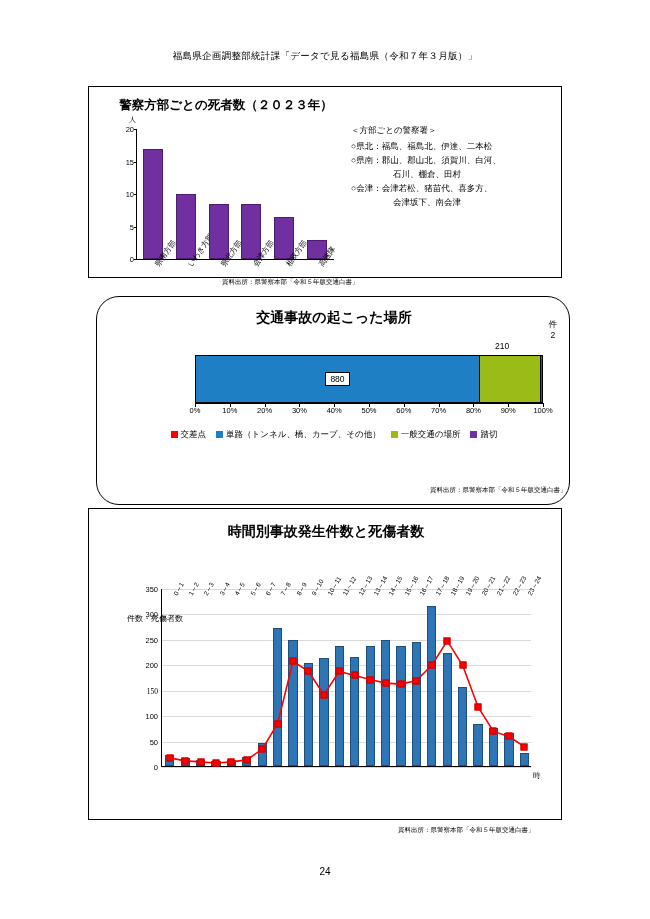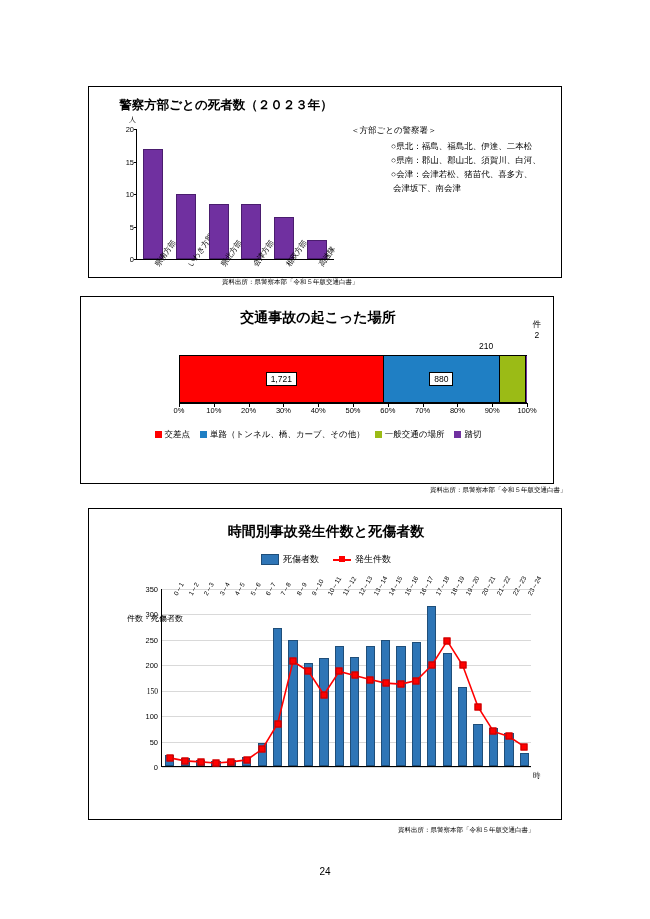--- a/index.html
+++ b/index.html
@@ -27,26 +27,26 @@
   #p1-plot{position:absolute;left:48px;top:42px;width:196px;height:130px;}
   .p1-axis-y{position:absolute;left:47px;top:42px;width:1px;height:130px;background:#000;}
   .p1-axis-x{position:absolute;left:47px;top:172px;width:198px;height:1px;background:#000;}
   .p1-unit{position:absolute;left:40px;top:28px;font-size:7px;}
   .p1-ylab{position:absolute;right:100%;margin-right:3px;font-size:7.5px;transform:translateY(-50%);white-space:nowrap;}
   .p1-tick{position:absolute;left:-3px;width:3px;height:1px;background:#000;}
   .p1-bar{position:absolute;bottom:0;background:#7030a0;border:1px solid #4a1d6e;box-sizing:border-box;}
   .p1-xlab{position:absolute;top:134px;font-size:7.5px;white-space:nowrap;transform-origin:left top;transform:rotate(-55deg);}
   #p1-legend{position:absolute;left:262px;top:36px;width:205px;font-size:8.5px;line-height:14px;}
   #p1-legend .lg-title{margin-bottom:2px;}
-  #p1-legend .lg-row{display:block;white-space:nowrap;margin-left:40px;}
+  #p1-legend .lg-row{display:block;white-space:nowrap;}
   #p1-legend .lg-cont{display:block;white-space:nowrap;padding-left:42px;}
   #p1-src{left:222px;top:278px;}
 
   
-  #panel2{left:80px;top:296px;width:474px;height:188px;}
+  #panel2{left:96px;top:296px;width:474px;height:209px;border-radius:23px;}
   #p2-title{position:absolute;left:0;top:12px;width:474px;text-align:center;font-size:14px;font-weight:bold;}
   #p2-bar{position:absolute;left:98px;top:58px;width:348px;height:48px;border:1px solid #000;box-sizing:border-box;display:flex;}
   .seg{height:100%;display:flex;align-items:center;justify-content:center;box-sizing:border-box;border-right:1px solid #000;}
   .seg:last-child{border-right:none;}
   .seg-lab{background:#fff;border:1px solid #000;font-size:8.5px;padding:1px 4px;}
   .seg-out{position:absolute;font-size:8.5px;}
   #p2-axis{position:absolute;left:98px;top:106px;width:348px;height:1px;background:#000;}
   .p2-xt{position:absolute;top:109px;font-size:7.5px;transform:translateX(-50%);}
   .p2-xtick{position:absolute;top:106px;width:1px;height:4px;background:#000;}
   #p2-legend{position:absolute;left:0;top:132px;width:474px;display:flex;justify-content:center;gap:10px;font-size:8.5px;}
@@ -66,20 +66,21 @@
   .p3-xlab{position:absolute;top:4px;font-size:6.5px;white-space:nowrap;transform-origin:left top;transform:rotate(-60deg);}
   #p3-xunit{position:absolute;left:444px;top:262px;font-size:7.5px;}
   #p3-src{left:398px;top:826px;}
   .pt{position:absolute;width:5px;height:5px;background:#ff0000;border:1px solid #c00000;transform:translate(-50%,-50%);}
 </style>
 </head>
 <body>
 
 <div class="page">
 
+  <div class="doc-header">福島県企画調整部統計課「データで見る福島県（令和７年３月版）」</div>
 
   <div class="panel" id="panel1">
     <div id="p1-title">警察方部ごとの死者数（２０２３年）</div>
     <div class="p1-unit">人</div>
     <div class="p1-axis-y"></div>
     <div class="p1-axis-x"></div>
     <div id="p1-plot">
         <div class="p1-ylab" style="top: 130px;">0</div>
         <div class="p1-tick" style="top: 130px;"></div>
         <div class="p1-ylab" style="top: 97.5px;">5</div>
@@ -101,36 +102,34 @@
         <div class="p1-bar" style="left: 136.873px; width: 20.2533px; height: 42.25px; background: rgb(112, 48, 160);"></div>
         <div class="p1-xlab" style="left: 147px;">相双方部</div>
         <div class="p1-bar" style="left: 169.54px; width: 20.2533px; height: 19.5px; background: rgb(112, 48, 160);"></div>
         <div class="p1-xlab" style="left: 179.667px;">高速隊</div>
       </div>
 
     <div id="p1-legend">
       <div class="lg-title">＜方部ごとの警察署＞</div>
       <div class="lg-row"><span>○県北</span><span>：福島、福島北、伊達、二本松</span></div>
       <div class="lg-row"><span>○県南</span><span>：郡山、郡山北、須賀川、白河、</span></div>
+      <div class="lg-cont">石川、棚倉、田村</div>
       <div class="lg-row"><span>○会津</span><span>：会津若松、猪苗代、喜多方、</span></div>
       <div class="lg-cont">会津坂下、南会津</div>
     </div>
   </div>
   <div class="src" id="p1-src">資料出所：県警察本部「令和５年版交通白書」</div>
 
   <div class="panel" id="panel2">
     <div id="p2-title">交通事故の起こった場所</div>
     <div id="p2-unit">
       <div>件</div>
       <div>2</div>
     </div>
     <div id="p2-bar">
-        <div class="seg" style="flex: 59.1 0 0px; background: rgb(255, 0, 0);">
-          <span class="seg-lab">1,721</span>
-        </div>
         <div class="seg" style="flex: 33.7 0 0px; background: rgb(31, 127, 196);">
           <span class="seg-lab">880</span>
         </div>
         <div class="seg" style="flex: 7.2 0 0px; background: rgb(155, 187, 22);"></div>
         <div class="seg" style="flex: 0.07 0 0px; background: rgb(112, 48, 160);"></div>
       </div>
     <div id="p2-axis"></div>
     <div id="p2-legend">
         <div><span class="key" style="background: rgb(255, 0, 0);"></span><span>交差点</span></div>
         <div><span class="key" style="background: rgb(31, 127, 196);"></span><span>単路（トンネル、橋、カーブ、その他）</span></div>
@@ -158,33 +157,20 @@
       <div class="p2-xtick" style="left: 376.4px;"></div>
       <div class="p2-xt" style="left: 411.2px;">90%</div>
       <div class="p2-xtick" style="left: 411.2px;"></div>
       <div class="p2-xt" style="left: 446px;">100%</div>
       <div class="p2-xtick" style="left: 446px;"></div>
     </div>
   <div class="src" id="p2-src">資料出所：県警察本部「令和５年版交通白書」</div>
 
   <div class="panel" id="panel3">
     <div id="p3-title">時間別事故発生件数と死傷者数</div>
-    <div id="p3-legend">
-        <div style="display: flex; align-items: center; gap: 4px;">
-          <span style="display: inline-block; width: 16px; height: 9px; background: rgb(46, 117, 182); border: 1px solid rgb(31, 78, 121);"></span>
-          <span>死傷者数</span>
-        </div>
-        <div style="display: flex; align-items: center; gap: 4px;">
-          <span style="display: inline-block; width: 18px; height: 9px; position: relative;">
-            <span style="position:absolute;left:0;top:4px;width:18px;height:2px;background:#ff0000"></span>
-            <span style="position:absolute;left:6px;top:1px;width:6px;height:6px;background:#ff0000"></span>
-          </span>
-          <span>発生件数</span>
-        </div>
-      </div>
     <div id="p3-ylabel">件数・死傷者数</div>
     <div id="p3-plot">
         <div class="p3-grid" style="top: 178px;"></div>
         <div class="p3-ylab" style="top: 178px;">0</div>
         <div class="p3-grid" style="top: 152.571px;"></div>
         <div class="p3-ylab" style="top: 152.571px;">50</div>
         <div class="p3-grid" style="top: 127.143px;"></div>
         <div class="p3-ylab" style="top: 127.143px;">100</div>
         <div class="p3-grid" style="top: 101.714px;"></div>
         <div class="p3-ylab" style="top: 101.714px; font-family: Liberation Serif, serif;">150</div>

